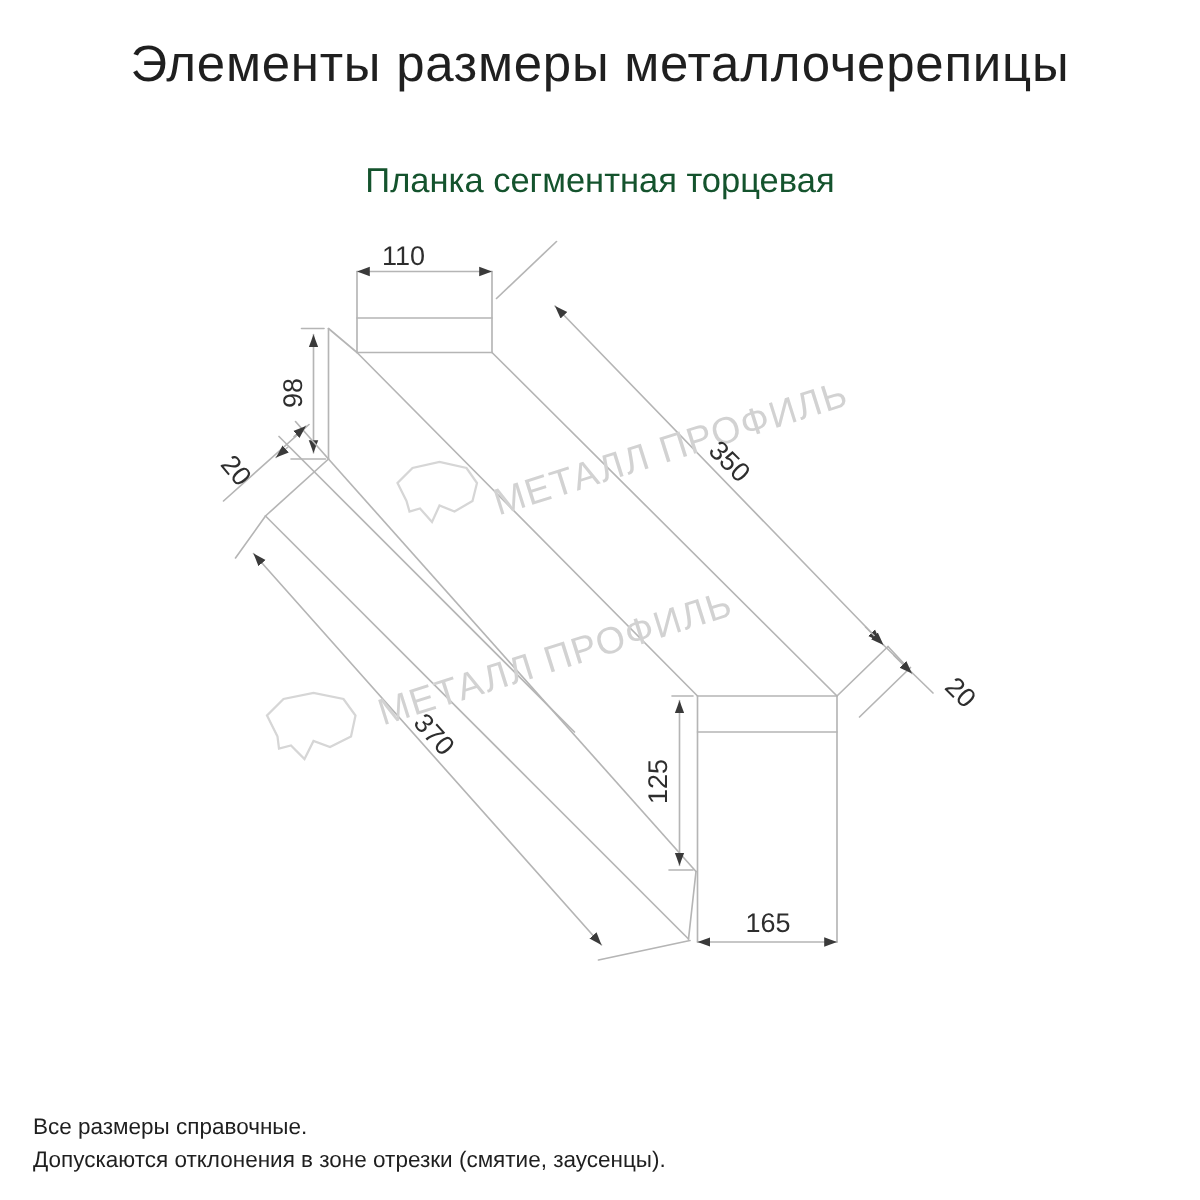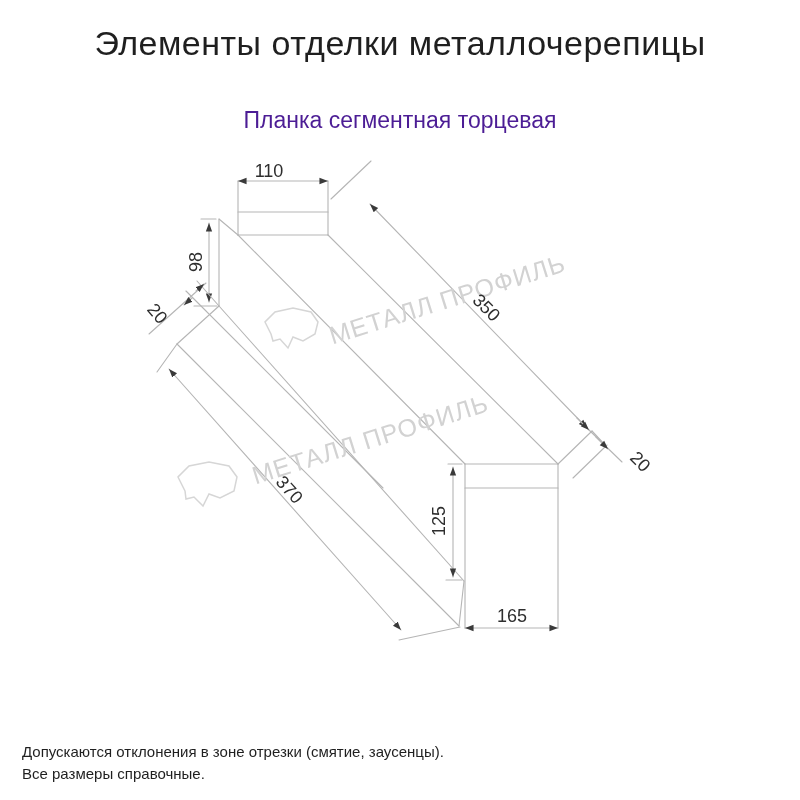--- a/index.html
+++ b/index.html
@@ -7,40 +7,40 @@
     width:800px;height:800px;position:relative;background:#ffffff;
     font-family:"Liberation Sans", sans-serif;overflow:hidden;
   }
   .abs{position:absolute;}
   #title{
     top:24px;left:0;width:800px;text-align:center;
     font-size:34px;color:#1f1f1f;letter-spacing:0.5px;
   }
   #subtitle{
     top:105px;left:0;width:800px;text-align:center;
-    font-size:23px;color:#4c1d95;line-height:31px;
+    font-size:23px;color:#14532d;line-height:31px;
   }
   #drawing{top:0;left:0;width:800px;height:800px;}
   .dim-label{
     position:absolute;font-size:18px;color:#2e2e2e;white-space:nowrap;
     transform:translate(-50%,-50%);
   }
   .wm-text{
     position:absolute;font-size:25px;color:#d2d2d2;letter-spacing:1px;
     white-space:nowrap;transform-origin:left center;
   }
   #footnotes{
     top:741px;left:22px;width:700px;
     font-size:15px;color:#1f1f1f;line-height:22px;
   }
 </style>
 </head>
 <body>
 
-<div class="abs" id="title">Элементы отделки металлочерепицы</div>
+<div class="abs" id="title">Элементы размеры металлочерепицы</div>
 
 <div class="abs" id="subtitle">
   <div>Планка сегментная торцевая</div>
 </div>
 
 <svg class="abs" id="drawing" viewBox="0 0 800 800" xmlns="http://www.w3.org/2000/svg">
   <defs>
     <marker id="arr" viewBox="0 0 10 10" refX="9.5" refY="5" markerWidth="9" markerHeight="9" orient="auto-start-reverse" markerUnits="userSpaceOnUse">
       <path d="M0,1.5 L9.5,5 L0,8.5 Z" fill="#3a3a3a"></path>
     </marker>
@@ -114,15 +114,15 @@
 <span class="dim-label" style="left:269px;top:171px;">110</span>
 <span class="dim-label" style="left:196px;top:262px;transform:translate(-50%,-50%) rotate(-90deg);">98</span>
 <span class="dim-label" style="left:157px;top:314px;transform:translate(-50%,-50%) rotate(50deg);">20</span>
 <span class="dim-label" style="left:486px;top:308px;transform:translate(-50%,-50%) rotate(45deg);">350</span>
 <span class="dim-label" style="left:289px;top:490px;transform:translate(-50%,-50%) rotate(48deg);">370</span>
 <span class="dim-label" style="left:439px;top:521px;transform:translate(-50%,-50%) rotate(-90deg);">125</span>
 <span class="dim-label" style="left:512px;top:616px;">165</span>
 <span class="dim-label" style="left:640px;top:462px;transform:translate(-50%,-50%) rotate(45deg);">20</span>
 
 <div class="abs" id="footnotes">
+  <div>Все размеры справочные.</div>
   <div>Допускаются отклонения в зоне отрезки (смятие, заусенцы).</div>
-  <div>Все размеры справочные.</div>
 </div>
 
 </body></html>

